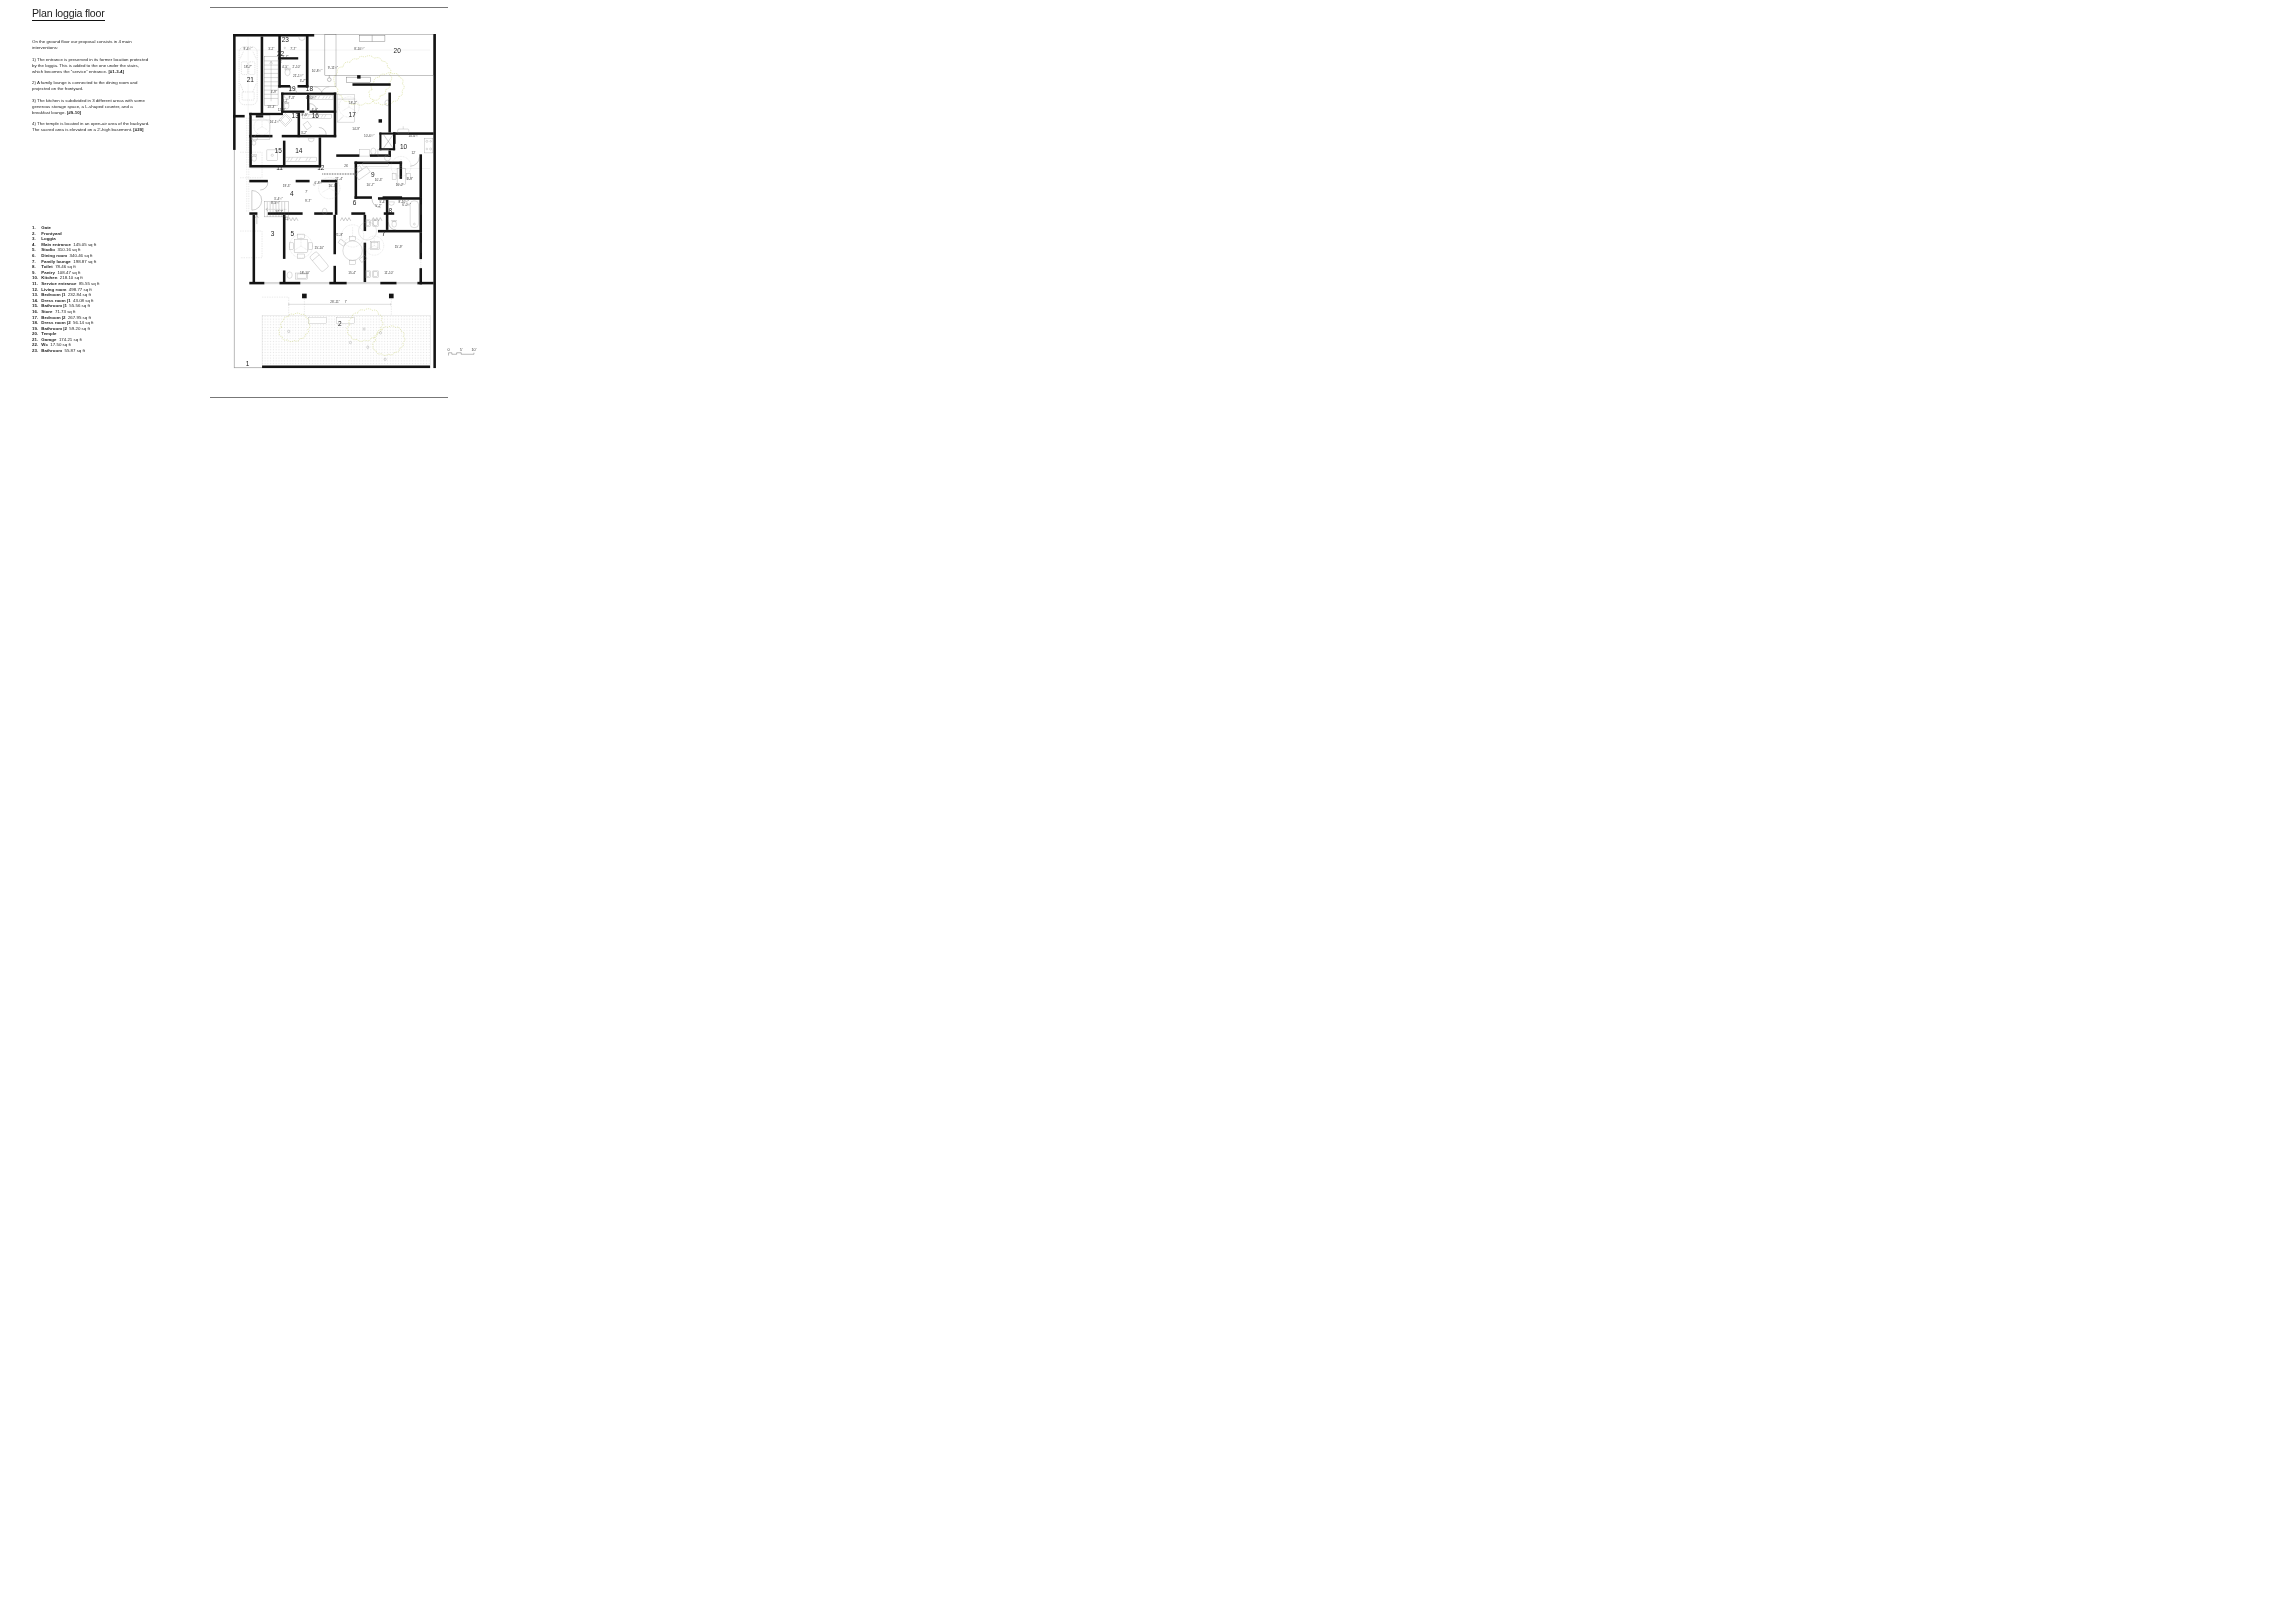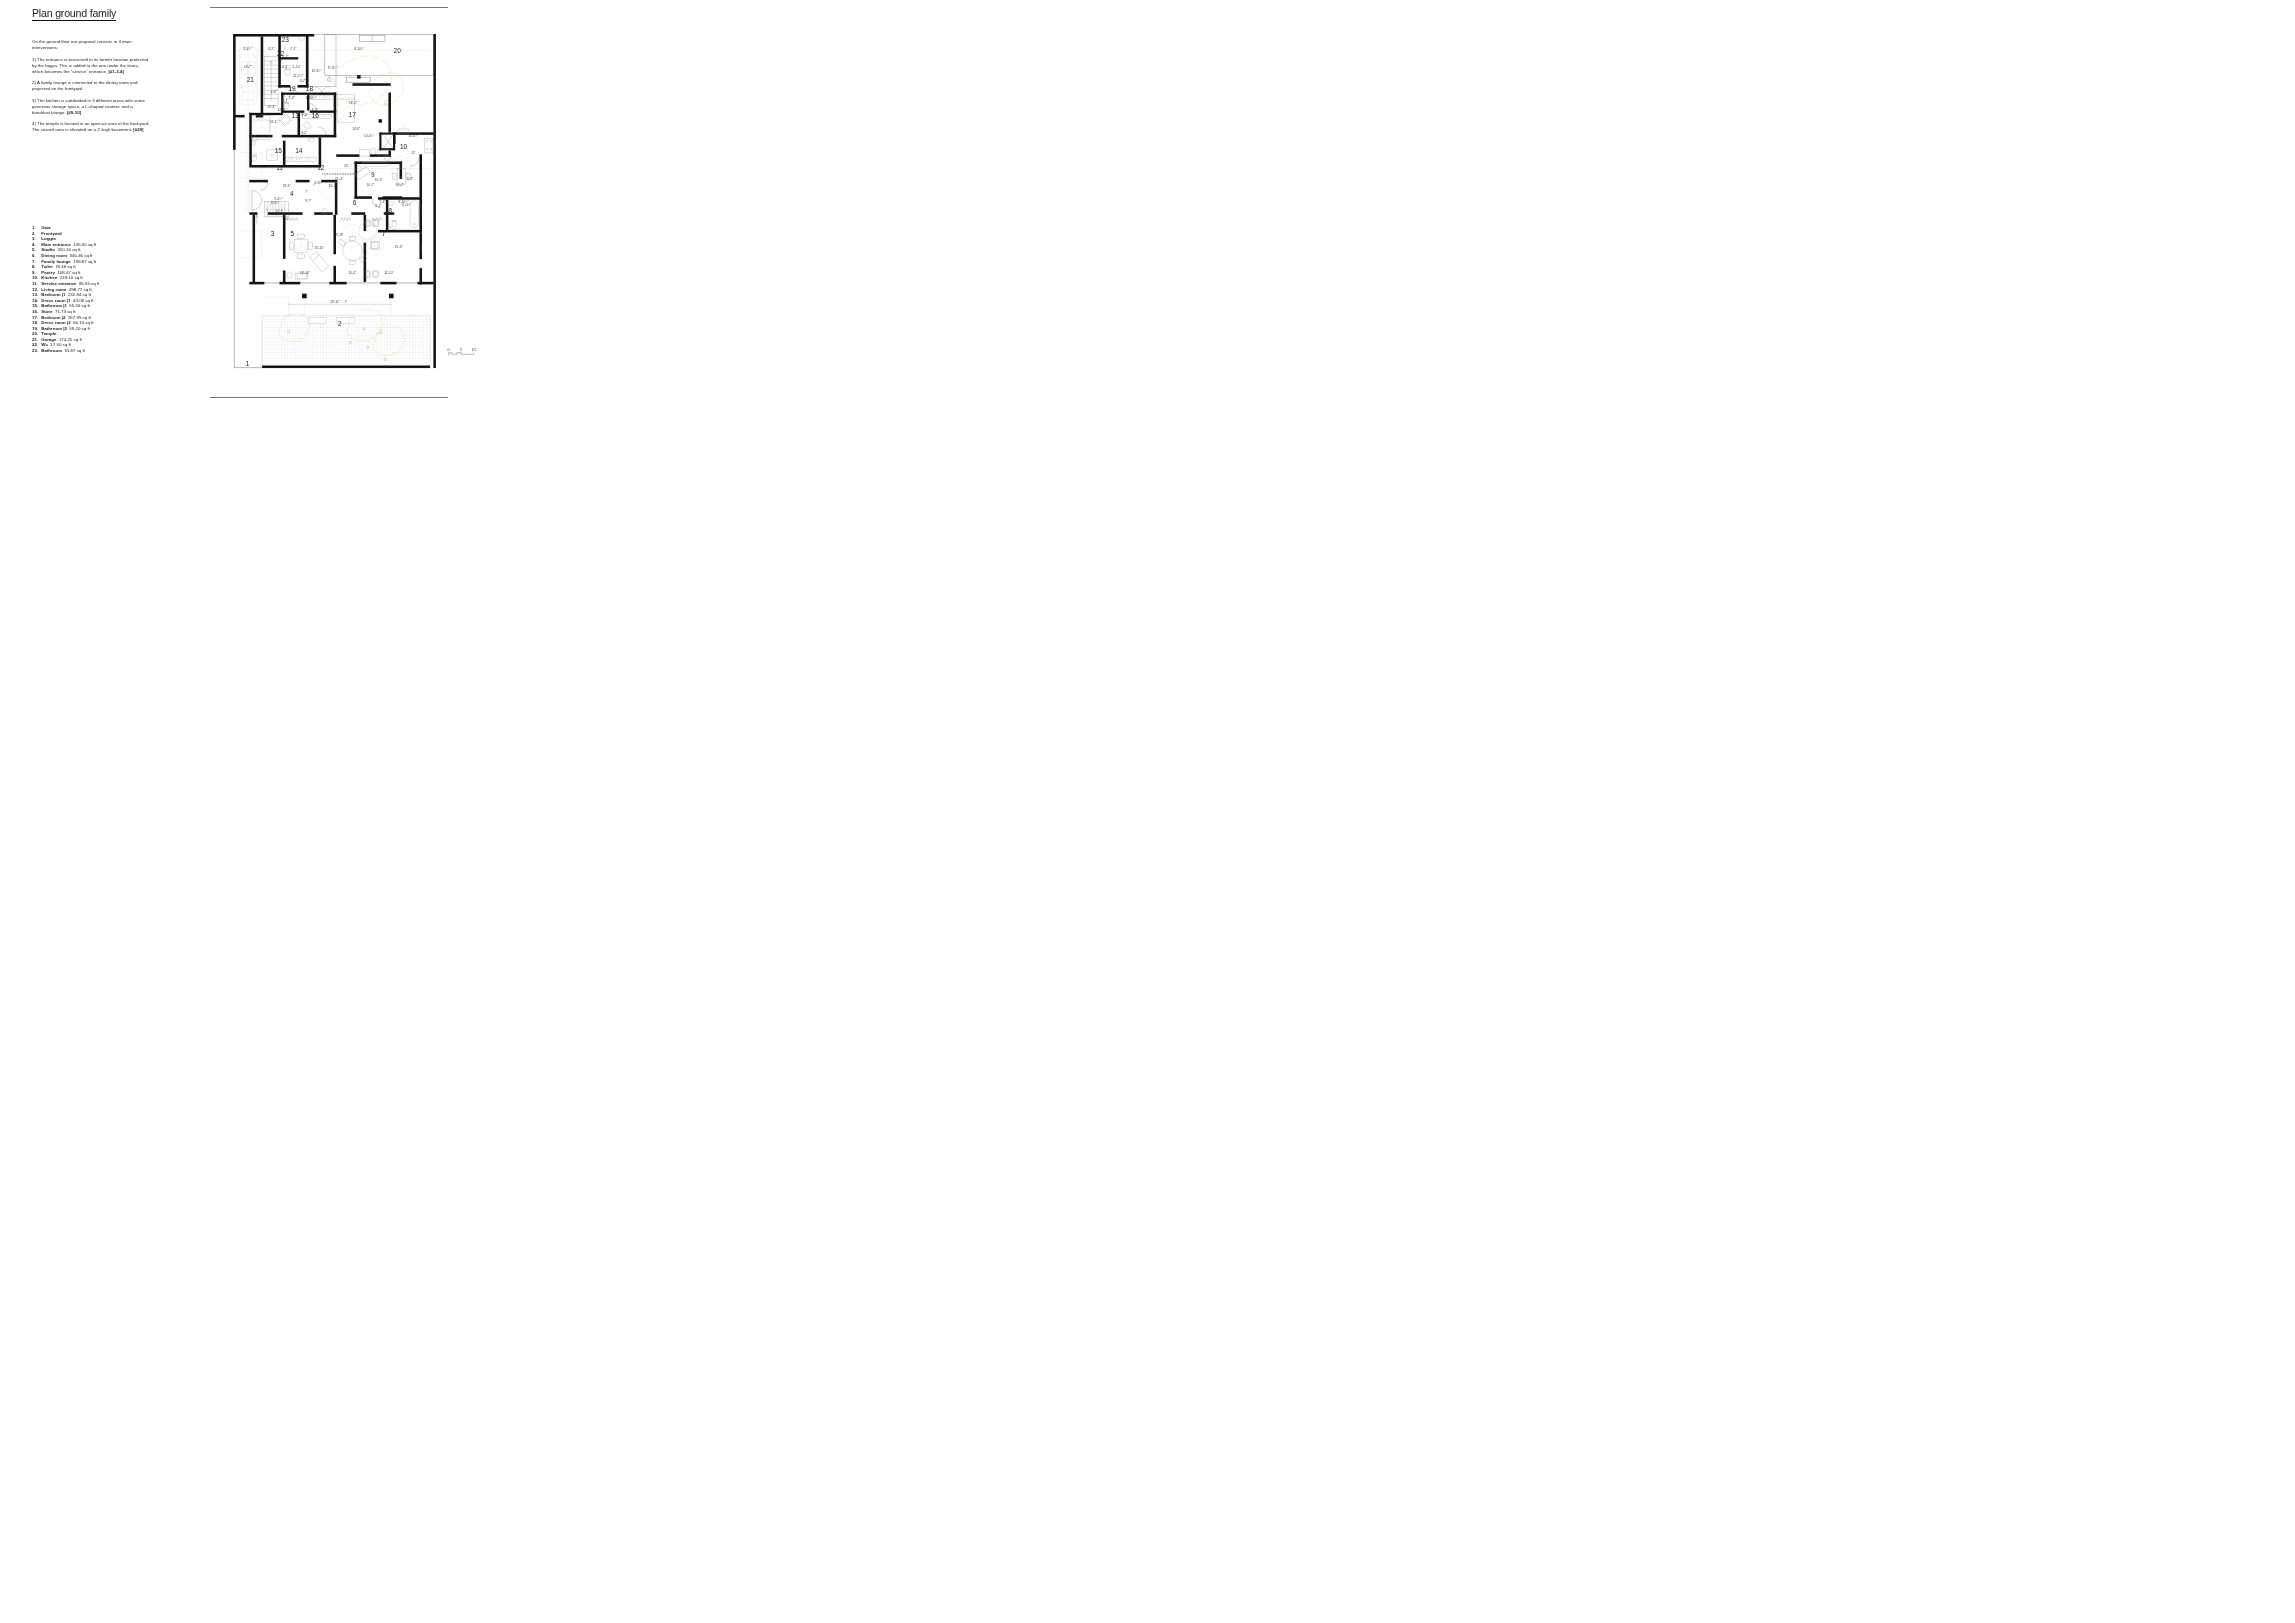--- a/index.html
+++ b/index.html
@@ -32,21 +32,21 @@
   .scalebar svg{width:100%;height:100%;display:block;}
   
   .room-num{font-family:"Liberation Sans",sans-serif;font-size:56px;fill:#222;}
   .dim{font-family:"Liberation Sans",sans-serif;font-size:27px;fill:#3a3a3a;}
   .sb-label{font-family:"Liberation Sans",sans-serif;font-size:30px;fill:#444;}
 </style>
 </head>
 <body>
 
 <div class="text-col">
-  <h1 class="page-title">Plan ground family</h1>
+  <h1 class="page-title">Plan loggia floor</h1>
   <div class="intro">
     <p>On the ground floor our proposal consists in 4 main interventions:</p>
     <div>
         <p>1) The entrance is preserved in its former location protected by the loggia. This is added to the one under the stairs, which becomes the “service” entrance. <b>[#1-3-4]</b></p>
         <p>2) A family lounge is connected to the dining room and projected on the frontyard.</p>
         <p>3) The kitchen is subdivided in 3 different areas with some generous storage space, a L-shaped counter, and a breakfast lounge. <b>[#9-10]</b></p>
         <p>4) The temple is located in an open-air area of the backyard. The sacred area is elevated on a 2’-high basement. <b>[#20]</b></p>
       </div>
   </div>
 </div>

